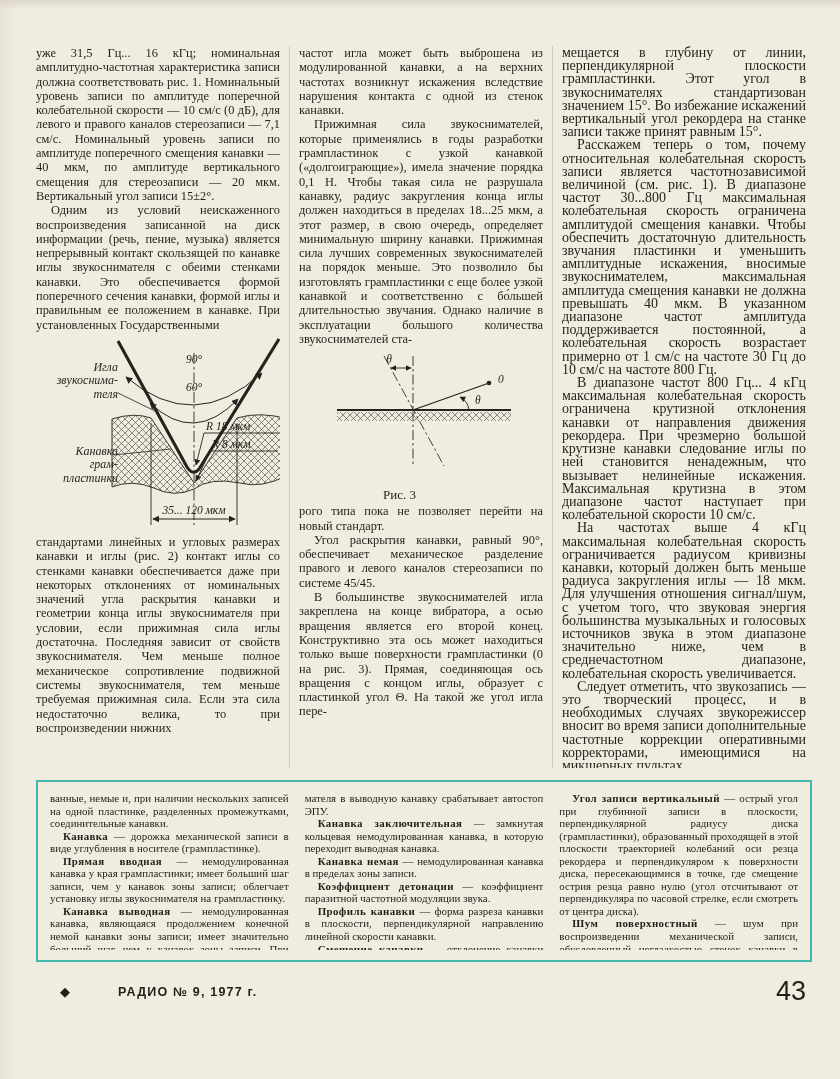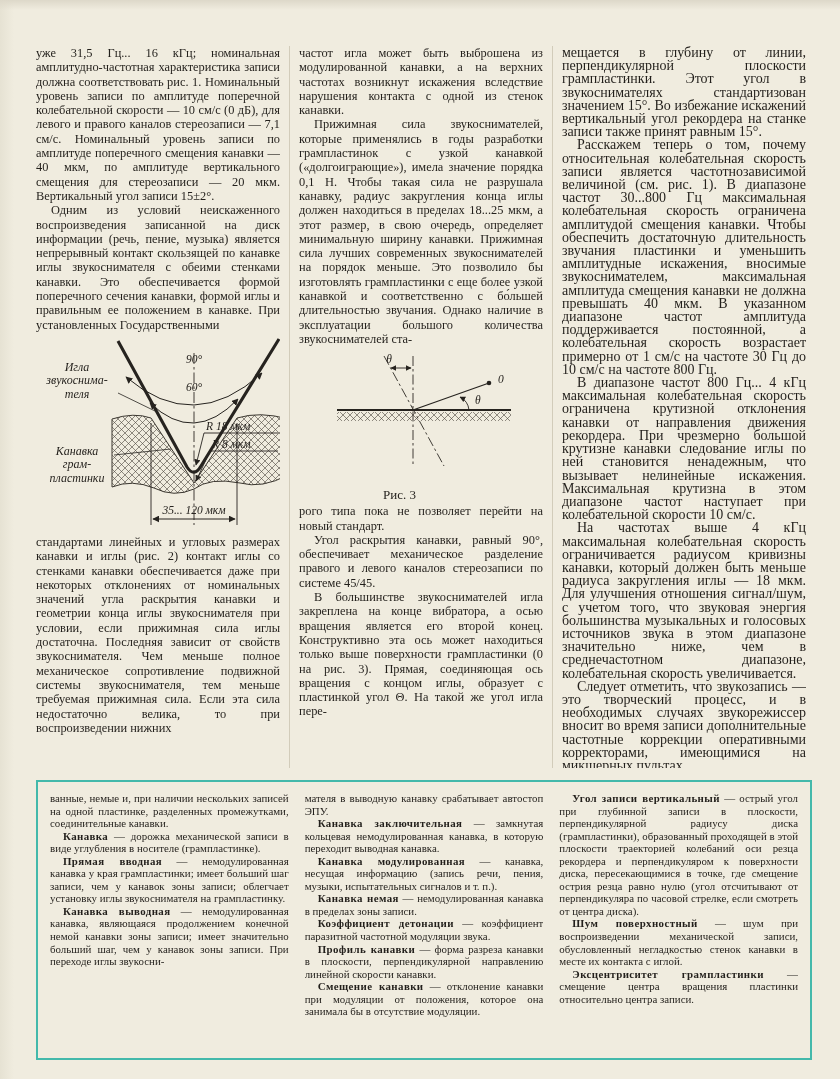--- a/index.html
+++ b/index.html
@@ -18,28 +18,28 @@
   .col + .col{margin-left:9px;border-left:1px solid #d2ccba;padding-left:9px;}
   .col-3{font-size:14px;line-height:13.2px;}
   p{margin:0;text-indent:15px;}
   p.noind{text-indent:0;}
 
   
   .figwrap{position:relative;}
   .fig2{width:262px;height:196px;margin:3px 0 4px -2px;}
   .fig3{width:190px;height:150px;margin:6px 0 2px 30px;}
   .figlabel{position:absolute;font-style:italic;font-size:12px;line-height:13.5px;
-            white-space:pre-line;text-align:center;text-indent:0;}
+            white-space:pre-line;text-align:right;text-indent:0;}
   .fig3cap{position:absolute;left:54px;bottom:0;font-size:13px;}
   svg{display:block;}
   svg text{font-family:"Liberation Serif","DejaVu Serif",serif;font-style:italic;
            fill:#26231f;font-size:11.5px;}
 
   
-  .gloss{margin-top:12px;border:2px solid #43b9ab;height:280px;box-sizing:border-box;
+  .gloss{margin-top:12px;border:2px solid #43b9ab;height:182px;box-sizing:border-box;
          padding:10px 12px;display:flex;}
   .gcol{flex:1;font-size:10.9px;line-height:12.55px;text-align:justify;overflow:hidden;hyphens:auto;}
   .gcol + .gcol{margin-left:16px;}
   .g-entry{margin:0;text-indent:13px;}
   .g-entry.noind{text-indent:0;}
   .g-entry b{letter-spacing:.4px;}
 
   
   .footer{display:flex;justify-content:space-between;align-items:center;
           margin-top:14px;padding:0 6px 0 24px;}
@@ -161,21 +161,20 @@
   <div class="gloss">
     <div class="gcol">
       <p class="g-entry noind"><span>ванные, немые и, при наличии нескольких записей на одной пластинке, разделенных промежутками, соединительные канавки.</span></p>
       <p class="g-entry"><b>Канавка</b><span> — дорожка механической записи в виде углубления в носителе (грампластинке).</span></p>
       <p class="g-entry"><b>Прямая вводная</b><span> — немодулированная канавка у края грампластинки; имеет больший шаг записи, чем у канавок зоны записи; облегчает установку иглы звукоснимателя на грампластинку.</span></p>
       <p class="g-entry"><b>Канавка выводная</b><span> — немодулированная канавка, являющаяся продолжением конечной немой канавки зоны записи; имеет значительно больший шаг, чем у канавок зоны записи. При переходе иглы звукосни-</span></p>
     </div>
     <div class="gcol">
       <p class="g-entry noind"><span>мателя в выводную канавку срабатывает автостоп ЭПУ.</span></p>
       <p class="g-entry"><b>Канавка заключительная</b><span> — замкнутая кольцевая немодулированная канавка, в которую переходит выводная канавка.</span></p>
-      <p class="g-entry"><b>Канавка модулированная</b><span> — канавка, несущая информацию (запись речи, пения, музыки, испытательных сигналов и т. п.).</span></p>
       <p class="g-entry"><b>Канавка немая</b><span> — немодулированная канавка в пределах зоны записи.</span></p>
       <p class="g-entry"><b>Коэффициент детонации</b><span> — коэффициент паразитной частотной модуляции звука.</span></p>
       <p class="g-entry"><b>Профиль канавки</b><span> — форма разреза канавки в плоскости, перпендикулярной направлению линейной скорости канавки.</span></p>
       <p class="g-entry"><b>Смещение канавки</b><span> — отклонение канавки при модуляции от положения, которое она занимала бы в отсутствие модуляции.</span></p>
     </div>
     <div class="gcol">
       <p class="g-entry"><b>Угол записи вертикальный</b><span> — острый угол при глубинной записи в плоскости, перпендикулярной радиусу диска (грампластинки), образованный проходящей в этой плоскости траекторией колебаний оси резца рекордера и перпендикуляром к поверхности диска, пересекающимися в точке, где смещение острия резца равно нулю (угол отсчитывают от перпендикуляра по часовой стрелке, если смотреть от центра диска).</span></p>
       <p class="g-entry"><b>Шум поверхностный</b><span> — шум при воспроизведении механической записи, обусловленный негладкостью стенок канавки в месте их контакта с иглой.</span></p>
       <p class="g-entry"><b>Эксцентриситет грампластинки</b><span> — смещение центра вращения пластинки относительно центра записи.</span></p>
     </div>

